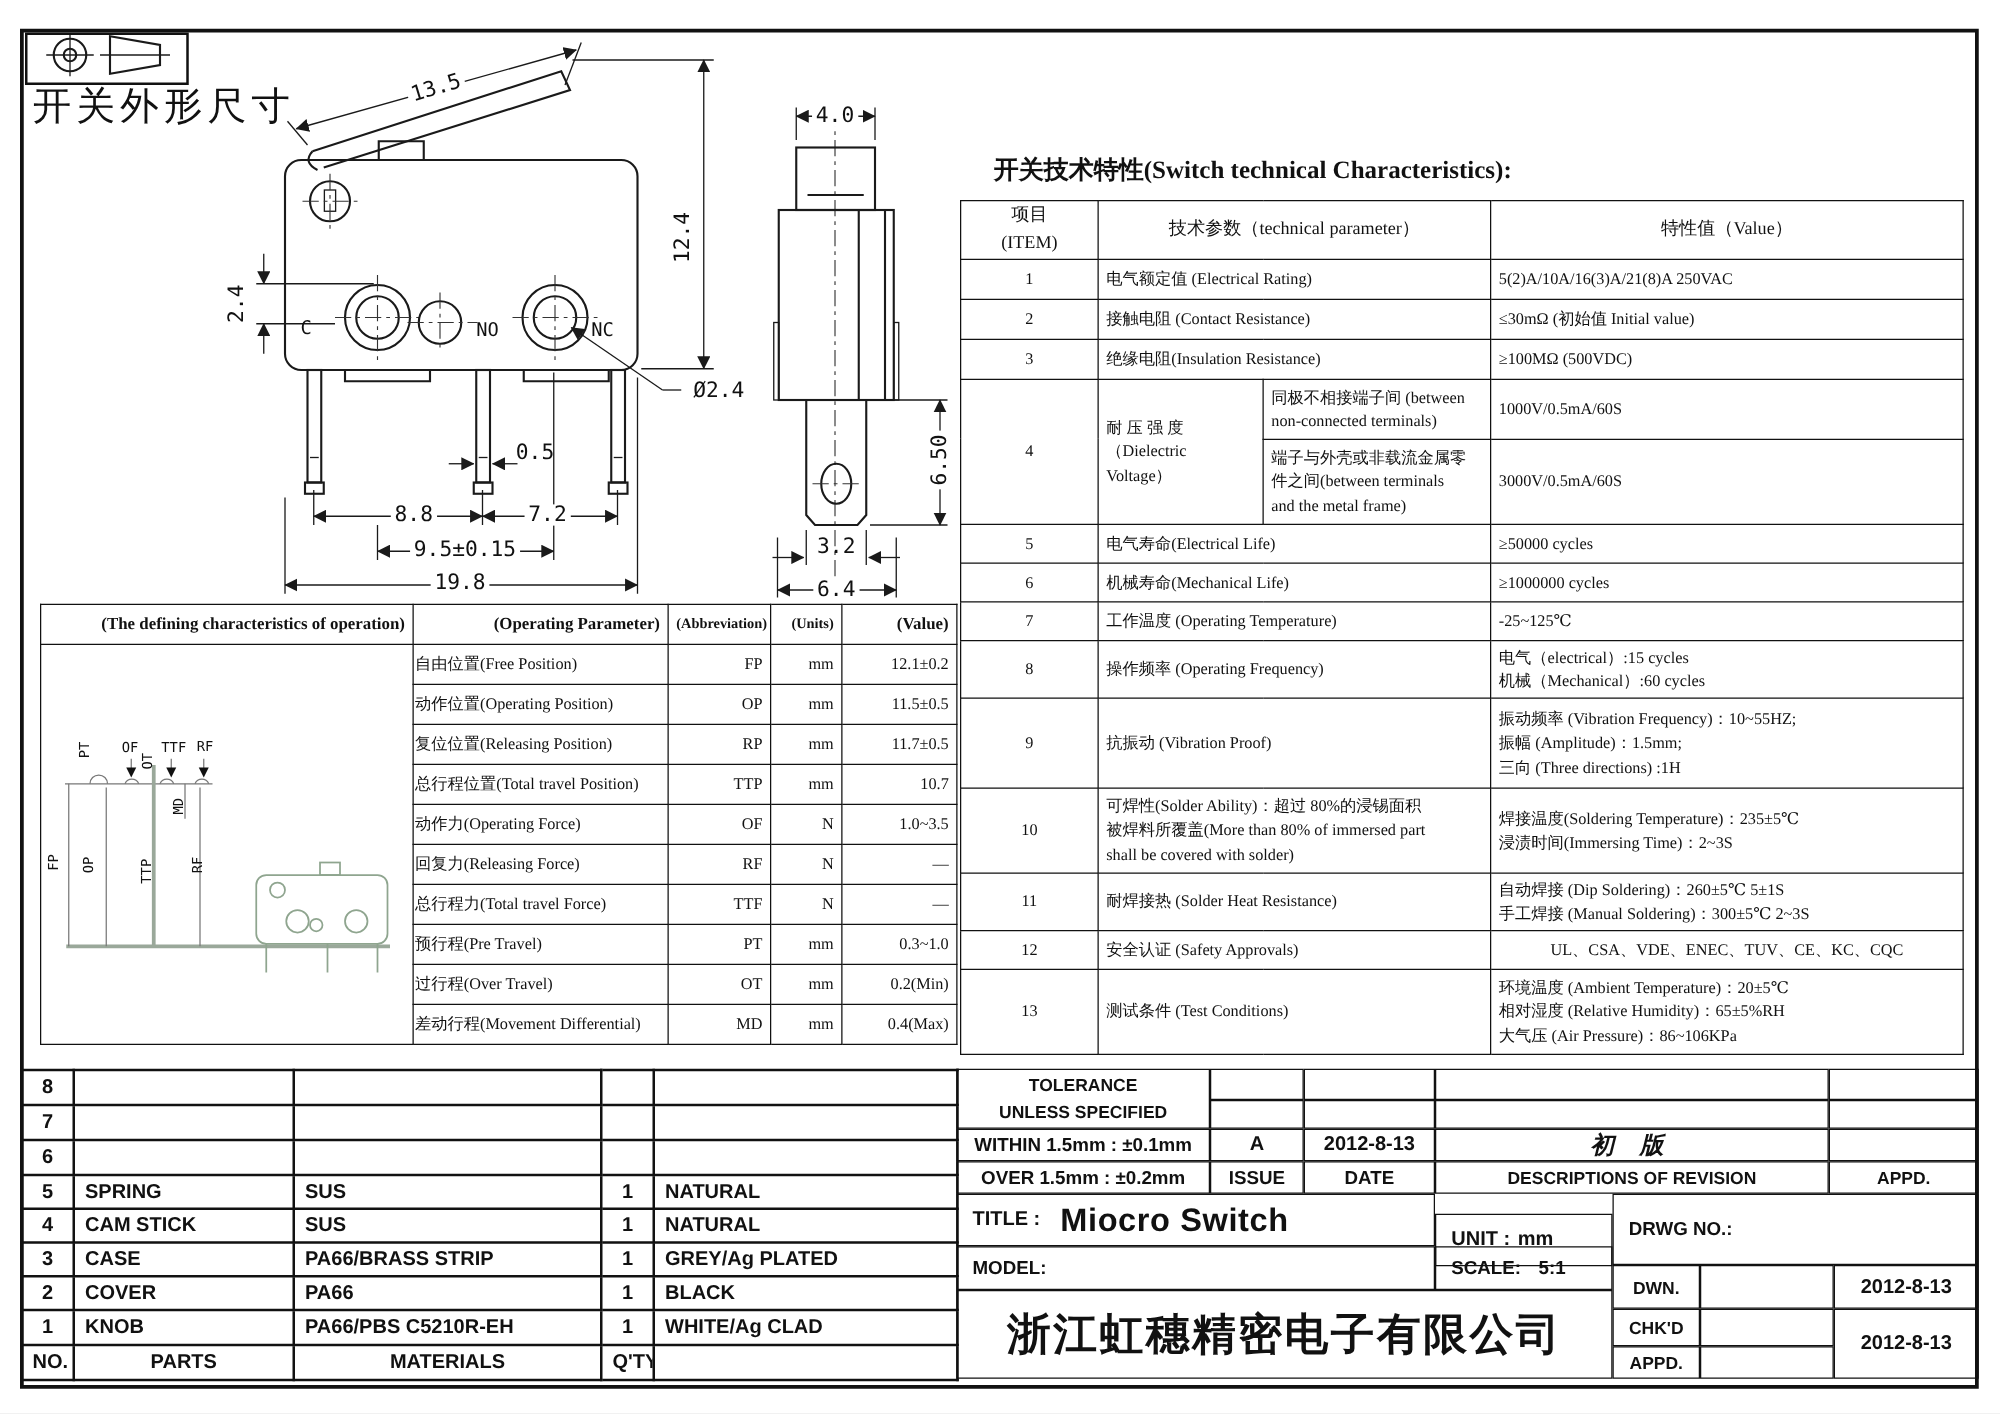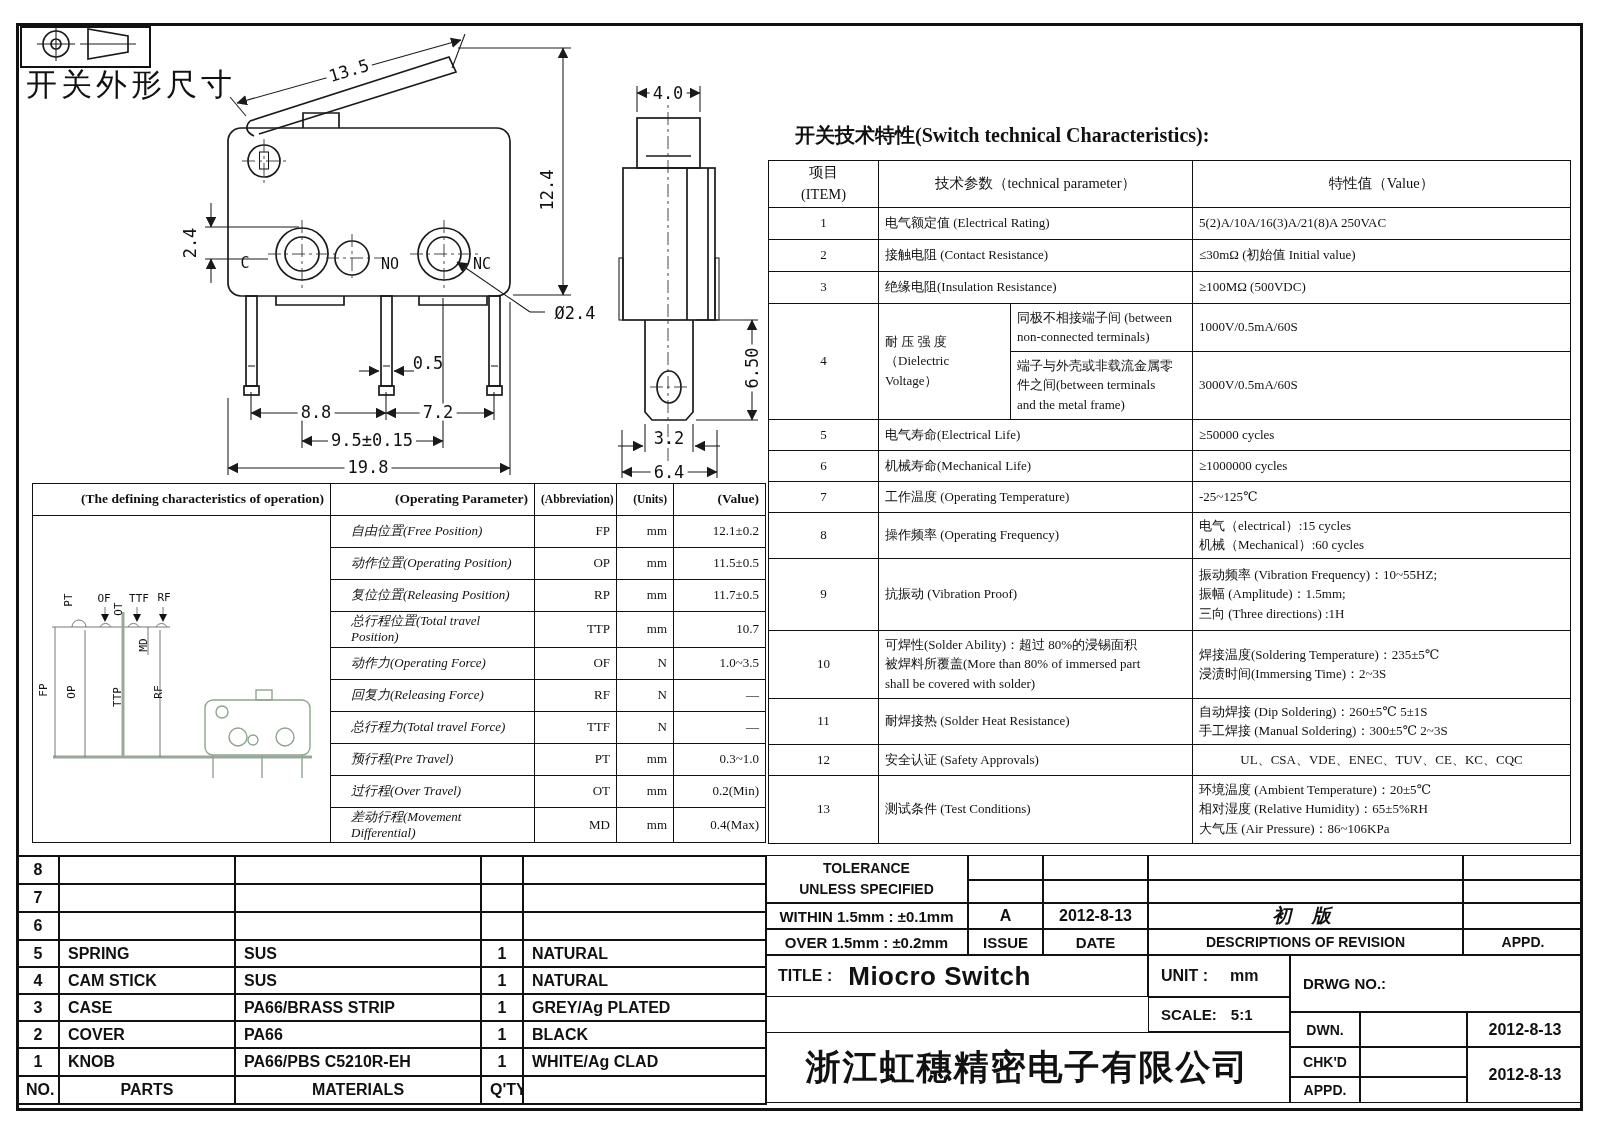--- a/index.html
+++ b/index.html
@@ -30,21 +30,21 @@
 
   table{border-collapse:collapse;position:absolute;table-layout:fixed;}
   td{border:1.6px solid #111;padding:1px 6px;overflow:hidden;vertical-align:middle;}
   .pre{white-space:pre-line;}
   .c{text-align:center;}
   .tech{left:768px;top:160px;width:802px;font-size:13px;}
   .tech td{line-height:1.5;}
   .tech .hd{text-align:center;font-size:14.5px;}
   .op{left:32px;top:483px;width:733px;font-size:13px;}
   .op td{text-align:right;line-height:1.25;}
-  .op .pl{text-align:left;padding-left:20px;font-style:italic;}
+  .op .pl{text-align:left;padding-left:1px;}
   .op .hd{font-size:13.5px;font-weight:600;}
   .h46{height:46px}.h32{height:32px}.h48{height:48px}.h68{height:68px}.h31{height:31px}
   .h72{height:72px}.oh32{height:32px}
   .parts{left:16px;top:855px;width:749px;font-family:"Liberation Sans",sans-serif;
          font-weight:bold;font-size:16px;}
   .parts td{border:2.2px solid #111;padding:0 8px;}
   .ph27{height:27px}.ph28{height:28px}
 
   .tb{position:absolute;left:765px;top:855px;width:818px;height:248px;
       font-family:"Liberation Sans",sans-serif;font-weight:bold;}
@@ -195,21 +195,21 @@
   </svg>
 
   <div class="frame"></div>
   <div class="proj-box"></div>
   <div class="outline-title">开关外形尺寸</div>
 
   <span class="dim tilt onln" style="left:349px;top:71px;">13.5</span>
   <span class="dim rot onln" style="left:190px;top:243px;">2.4</span>
   <span class="dim rot onln" style="left:547px;top:190px;">12.4</span>
   <span class="dim" style="left:428px;top:363px;">0.5</span>
-  <span class="dim onln" style="left:316px;top:412px;">8.8</span>
+  <span class="dim onln" style="left:331px;top:412px;">8.8</span>
   <span class="dim onln" style="left:438px;top:412px;">7.2</span>
   <span class="dim onln" style="left:372px;top:440px;">9.5±0.15</span>
   <span class="dim onln" style="left:368px;top:467px;">19.8</span>
   <span class="dim" style="left:575px;top:313px;">Ø2.4</span>
   <span class="dim term" style="left:245px;top:263px;">C</span>
   <span class="dim term" style="left:390px;top:264px;">NO</span>
   <span class="dim term" style="left:482px;top:264px;">NC</span>
 
   <span class="dim onln" style="left:668px;top:93px;">4.0</span>
   <span class="dim rot onln" style="left:752px;top:368px;">6.50</span>
@@ -507,26 +507,27 @@
 
     <div class="cell" style="left:698px;top:0;width:120px;height:25px;"></div>
     <div class="cell" style="left:698px;top:25px;width:120px;height:23px;"></div>
     <div class="cell" style="left:698px;top:48px;width:120px;height:26px;"></div>
     <div class="cell f14" style="left:698px;top:74px;width:120px;height:26px;">APPD.</div>
 
     <div class="cell left" style="left:0;top:100px;width:383px;height:42px;gap:16px;">
       <span class="f16">TITLE :</span>
       <span class="big-title">Miocro Switch</span>
     </div>
-    <div class="cell left" style="left:383px;top:100px;width:142px;height:42px;gap:22px;">
+    <div class="cell left" style="left:383px;top:116px;width:142px;height:42px;gap:6px;">
       <span class="f16">UNIT :</span>
       <span class="f16">mm</span>
     </div>
     <div class="cell left f15" style="left:525px;top:100px;width:293px;height:57px;">DRWG NO.:</div>
 
+    <div class="cell left f15" style="left:0;top:142px;width:383px;height:35px;">MODEL:</div>
     <div class="cell left" style="left:383px;top:142px;width:142px;height:35px;gap:14px;">
       <span class="f15">SCALE:</span>
       <span class="f15">5:1</span>
     </div>
     <div class="cell company" style="left:0;top:177px;width:525px;height:71px;">浙江虹穗精密电子有限公司</div>
 
     <div class="cell f14" style="left:525px;top:157px;width:70px;height:35px;">DWN.</div>
     <div class="cell" style="left:595px;top:157px;width:107px;height:35px;"></div>
     <div class="cell f16" style="left:702px;top:157px;width:116px;height:35px;">2012-8-13</div>
 

